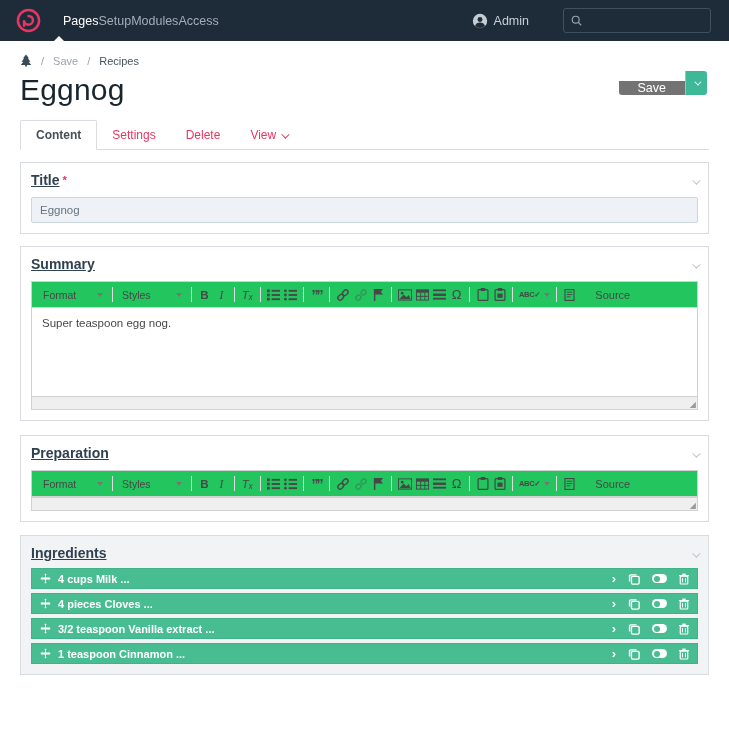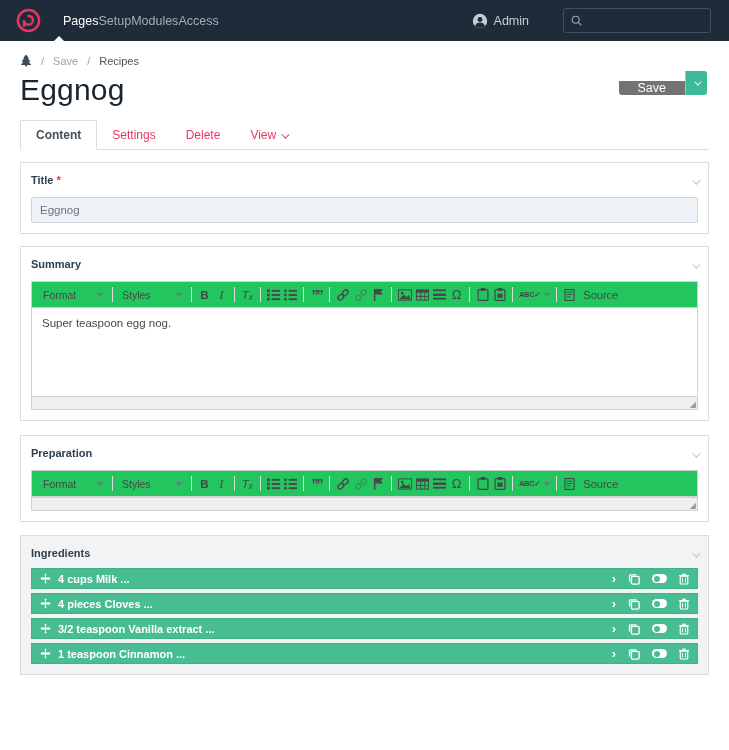--- a/index.html
+++ b/index.html
@@ -50,21 +50,21 @@
 
   
   .chev { display:inline-block; width:6px; height:6px; border-right:1.5px solid #b9c2ca;
     border-bottom:1.5px solid #b9c2ca; transform:rotate(45deg) translateY(-2px); }
   .chev.pink { border-color:#e83561; }
   .chev.white { border-color:#fff; width:5px; height:5px; }
 
   
   .field { margin:12px 20px 0; border:1px solid #d9dde3; background:#fff; }
   .field-head { display:flex; align-items:center; padding:8px 10px 6px; }
-  .field-label { font-size:11px; font-weight:bold; color:#2f4050; }
+  .field-label { font-size:14px; font-weight:bold; color:#2f4050;text-decoration:underline; }
   .req { color:#e83561; font-weight:bold; margin-left:3px; font-size:11.5px; }
   .field-collapse { margin-left:auto; cursor:pointer; }
   .field-body { padding:2px 10px 10px; }
   .text-input { width:100%; background:#eef2f6; border:1px solid #ccd6df; border-radius:2px;
     font-size:11.5px; color:#68747f; padding:6px 8px; outline:none;
     font-family:"Liberation Sans", sans-serif; }
 
   
   .ck { border:1px solid #d1d1d1; }
   .ck-toolbar { display:flex; align-items:center; background:#22c55e;
@@ -72,21 +72,21 @@
   .ck-combo { font-size:10.5px; display:flex; align-items:center; cursor:pointer;
     padding:2px 5px; }
   .ck-combo .lbl { width:46px; }
   .ck-caret { width:0; height:0; border-left:3px solid transparent;
     border-right:3px solid transparent; border-top:4px solid #767676; margin-left:8px; }
   .sep { width:1px; height:15px; background:#dcdcdc; margin:0 4px; flex:0 0 auto; }
   .ck-btn { min-width:17px; height:20px; display:flex; align-items:center;
     justify-content:center; cursor:pointer; font-size:11.5px; padding:0 2px; }
   .ck-btn.muted { opacity:.35; }
   .ck-btn svg { display:block; }
-  .ck-source { display:flex; align-items:center; gap:8px; font-size:11px; cursor:pointer;
+  .ck-source { display:flex; align-items:center; gap:20px; font-size:11px; cursor:pointer;
     padding:0 3px; }
   .ck-content { min-height:88px; padding:9px 10px; font-size:11.5px; color:#474747;
     cursor:text; }
   .ck-content ol { margin:2px 0 0 0; padding-left:27px; line-height:1.75; }
   .ck-footer { height:13px; background:#efefef; border-top:1px solid #d1d1d1;
     position:relative; }
   .resize-handle { position:absolute; right:1px; bottom:0; font-size:8px; color:#9a9a9a;
     cursor:nwse-resize; line-height:8px; }
 
   

